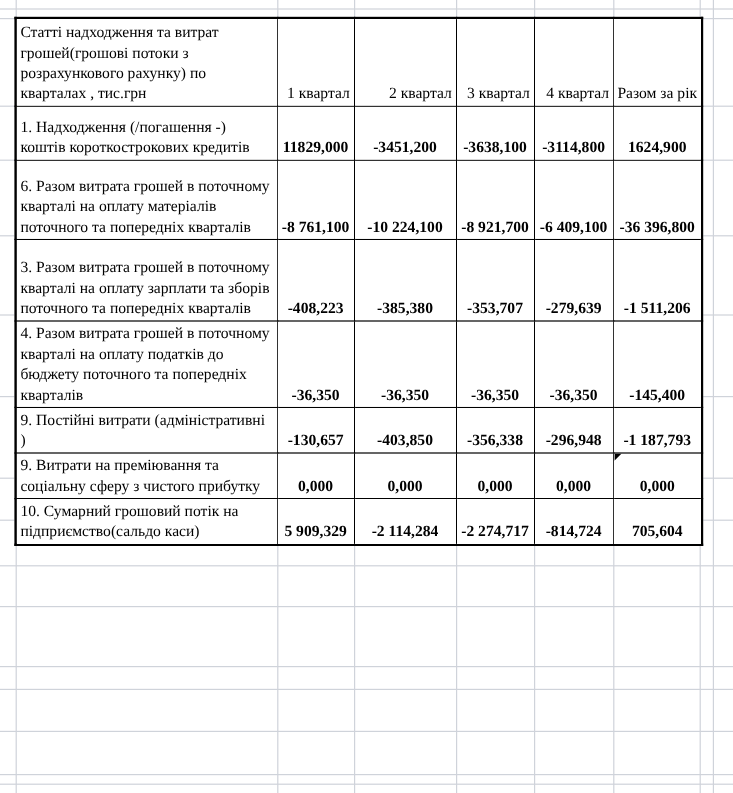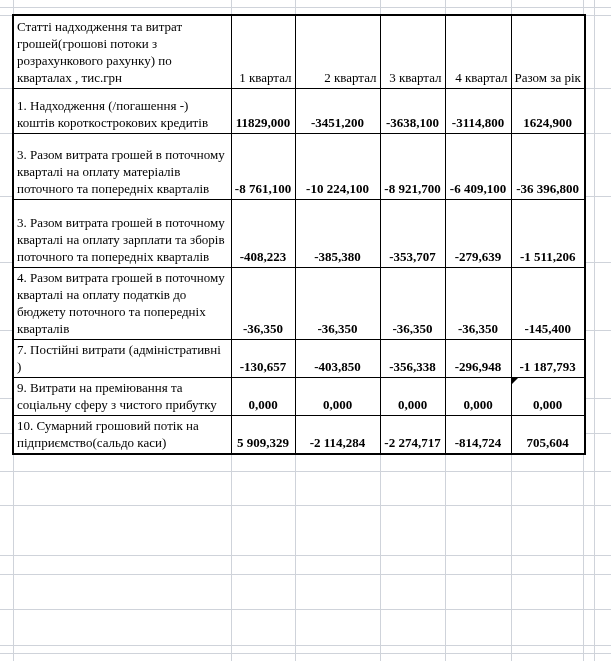--- a/index.html
+++ b/index.html
@@ -138,21 +138,21 @@
 
     <tr style="height: 45px;">
           <td class="label-cell">1. Надходження (/погашення -) коштів короткострокових кредитів</td>
           <td class="value-cell">11829,000</td>
           <td class="value-cell">-3451,200</td>
           <td class="value-cell">-3638,100</td>
           <td class="value-cell">-3114,800</td>
           <td class="value-cell">1624,900</td>
         </tr>
         <tr style="height: 66px;">
-          <td class="label-cell">3. Разом витрата грошей в поточному кварталі на оплату матеріалів поточного та попередніх кварталів</td>
+          <td class="label-cell">6. Разом витрата грошей в поточному кварталі на оплату матеріалів поточного та попередніх кварталів</td>
           <td class="value-cell">-8 761,100</td>
           <td class="value-cell">-10 224,100</td>
           <td class="value-cell">-8 921,700</td>
           <td class="value-cell">-6 409,100</td>
           <td class="value-cell">-36 396,800</td>
         </tr>
         <tr style="height: 68px;">
           <td class="label-cell">3. Разом витрата грошей в поточному кварталі на оплату зарплати та зборів поточного та попередніх кварталів</td>
           <td class="value-cell">-408,223</td>
           <td class="value-cell">-385,380</td>
@@ -162,21 +162,21 @@
         </tr>
         <tr style="height: 68px;">
           <td class="label-cell">4. Разом витрата грошей в поточному кварталі на оплату податків до бюджету поточного та попередніх кварталів</td>
           <td class="value-cell">-36,350</td>
           <td class="value-cell">-36,350</td>
           <td class="value-cell">-36,350</td>
           <td class="value-cell">-36,350</td>
           <td class="value-cell">-145,400</td>
         </tr>
         <tr style="height: 35px;">
-          <td class="label-cell">7. Постійні витрати (адміністративні )</td>
+          <td class="label-cell">9. Постійні витрати (адміністративні )</td>
           <td class="value-cell">-130,657</td>
           <td class="value-cell">-403,850</td>
           <td class="value-cell">-356,338</td>
           <td class="value-cell">-296,948</td>
           <td class="value-cell">-1 187,793</td>
         </tr>
         <tr style="height: 35px;">
           <td class="label-cell">9. Витрати на преміювання та соціальну сферу з чистого прибутку</td>
           <td class="value-cell">0,000</td>
           <td class="value-cell">0,000</td>

